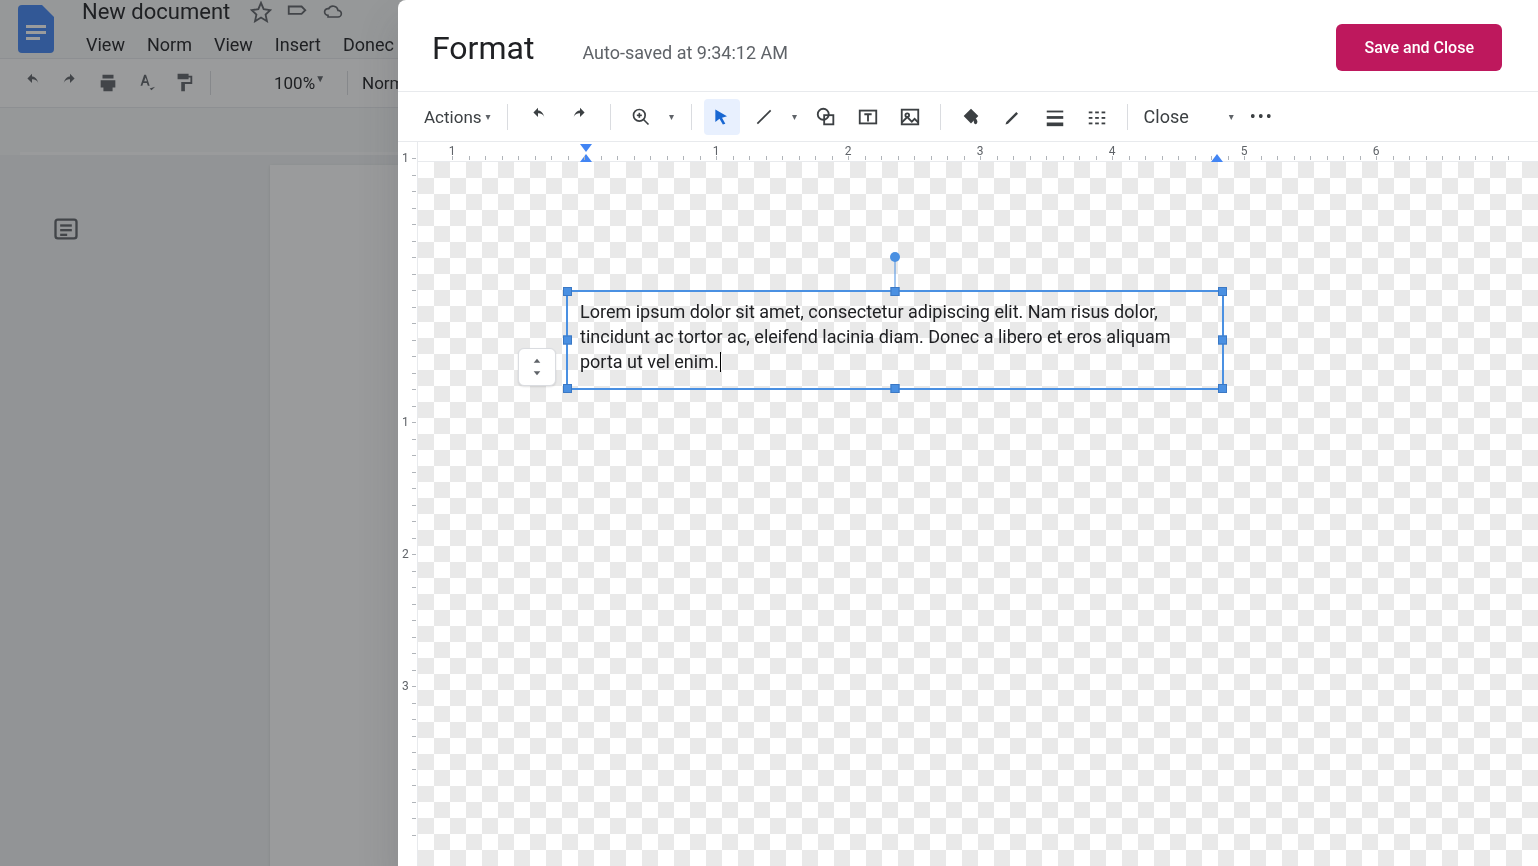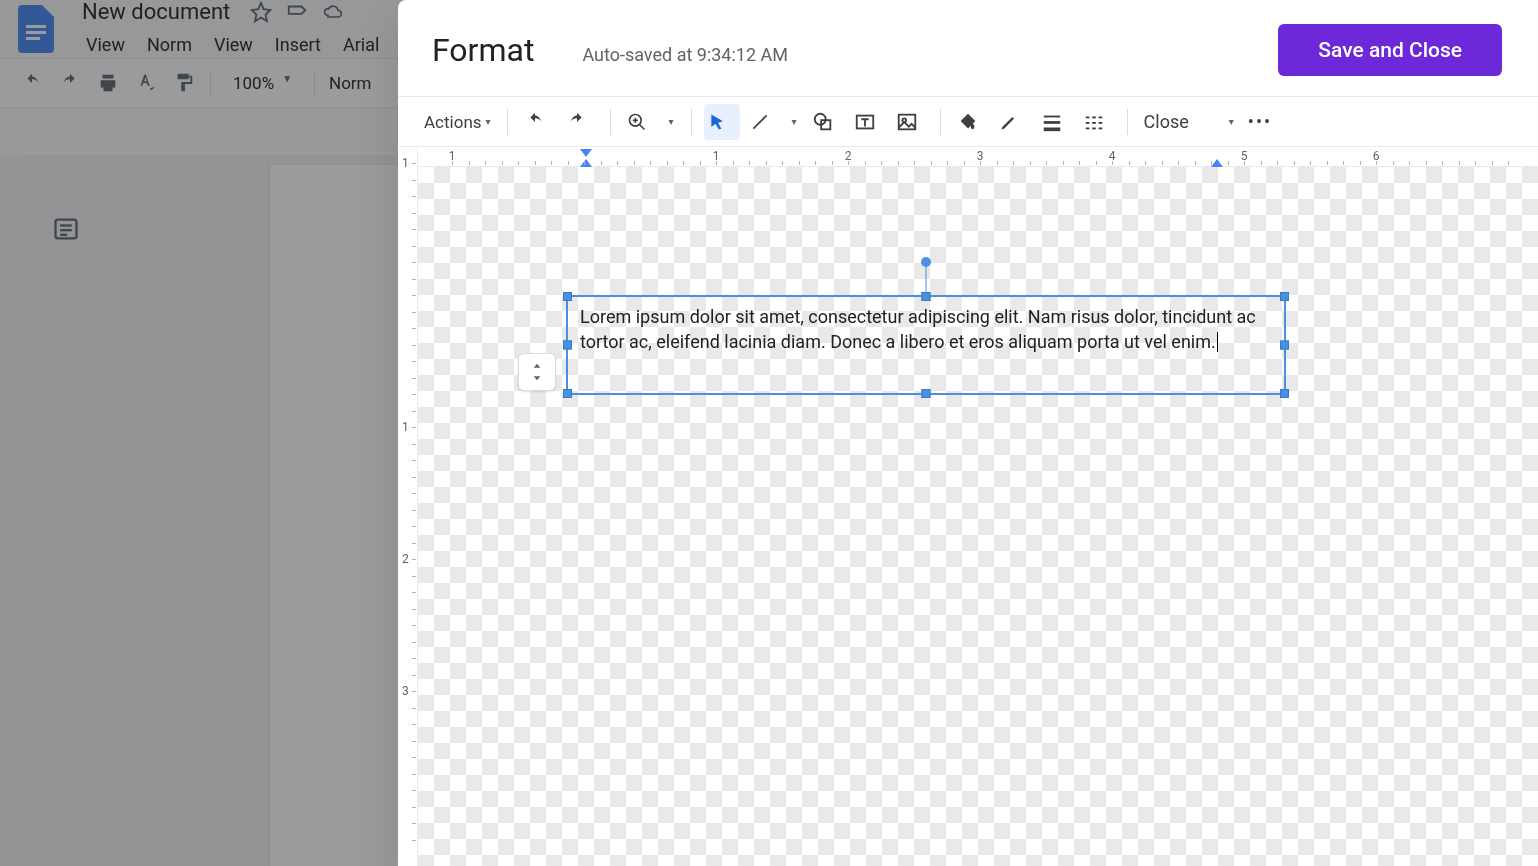--- a/index.html
+++ b/index.html
@@ -12,42 +12,42 @@
 .docs-logo svg { width: 36px; height: 48px; }
 .doc-title-area { display: flex; flex-direction: column; }
 .doc-title-row { display: flex; align-items: center; gap: 14px; }
 .doc-title { font-size: 22px; color: #202124; padding: 2px 6px; }
 .title-ic { width: 22px; height: 22px; color: #5f6368; display:flex; align-items:center; justify-content:center; }
 .menubar { display: flex; gap: 2px; margin-top: 2px; padding-left: 0; }
 .menu-item { font-size: 18px; color: #202124; padding: 6px 10px; cursor: pointer; }
 .docs-toolbar { height: 50px; border-top: 1px solid #e8eaed; border-bottom: 1px solid #e8eaed; display: flex; align-items: center; padding: 0 20px; gap: 14px; margin-top: 8px; background:#fff;}
 .tb-ic { width: 24px; height: 24px; color: #5f6368; display:flex; align-items:center; justify-content:center; }
 .tb-sep { width: 1px; height: 24px; background: #dadce0; }
-.zoom-box { display:flex; align-items:flex-start; gap:8px; font-size:17px; color:#202124; padding:0 8px;}
+.zoom-box { display:flex; align-items:flex-start; font-size:17px; color:#202124; padding:0 8px;margin-left:41px;}
 .style-box { font-size:17px; color:#202124; }
 .doc-surface { position:absolute; top:155px; left:0; right:0; bottom:0; background:#f1f3f4; }
 .doc-page { position:absolute; left:270px; top:10px; width:1000px; height:1200px; background:#fff; box-shadow:0 1px 3px rgba(60,64,67,.15); }
 .outline-btn { position:absolute; top:215px; left:52px; width:30px; height:30px; color:#5f6368; }
 .vruler-bg { position:absolute; left:0; top:155px; width:20px; bottom:0; background:#fff; border-right:1px solid #e8eaed; }
 .vruler-bg .tick { position:absolute; left:4px; font-size:12px; color:#80868b; }
 .hruler-bg { position:absolute; left:20px; right:0; top:152px; height:18px; background:#fff; border-bottom:1px solid #e8eaed;}
 .right-collapse { position:absolute; right:8px; top:112px; width:24px; height:24px; color:#5f6368;}
 
 
 .scrim { position:absolute; inset:0; background:rgba(32,33,36,.45); }
 
 
 .dialog { position:absolute; left:398px; top:0; right:0; bottom:0; background:#fff; border-radius:8px 0 0 0; box-shadow:0 24px 38px 3px rgba(60,64,67,.16); display:flex; flex-direction:column; overflow:hidden;}
 .dlg-header { display:flex; align-items:center; justify-content:space-between; padding:24px 36px 20px 34px; border-bottom:1px solid #e8eaed;}
 .dlg-left { display:flex; align-items:baseline; gap:48px;}
 .dlg-title { font-size:32px; color:#202124; font-weight:400;}
 .dlg-status { font-size:18px; color:#5f6368;}
-.save-btn { background:#6d28d9; color:#fff; border:none; border-radius:6px; padding:14px 40px; font-size:21px; font-weight:500; cursor:pointer;}
+.save-btn { background:#be185d; color:#fff; border:none; border-radius:6px; padding:14px 28px; font-size:16px; font-weight:500; cursor:pointer;}
 .dlg-toolbar { height:50px; display:flex; align-items:center; padding:0 22px; gap:6px; border-bottom:1px solid #e8eaed;}
-.dlg-toolbar .btn { height:36px; min-width:36px; display:flex; align-items:center; justify-content:space-between; border-radius:4px; color:#3c4043; cursor:pointer; padding:0 4px;}
+.dlg-toolbar .btn { height:36px; min-width:36px; display:flex; align-items:center; justify-content:center; border-radius:4px; color:#3c4043; cursor:pointer; padding:0 4px;}
 .dlg-toolbar .btn.active { background:#e8f0fe; color:#1967d2;}
 .dlg-toolbar .sep { width:1px; height:26px; background:#dadce0; margin:0 6px;}
 .actions-btn { font-size:17px; color:#3c4043; display:flex; align-items:center; gap:4px; padding:0 6px;}
 .caret { font-size:10px; color:#5f6368;}
 .font-box { font-size:18px; color:#202124; display:flex; align-items:center; gap:40px; padding:0 8px;}
 .more-dots { letter-spacing:2px; font-size:18px;}
 
 
 .canvas-wrap { position:relative; flex:1; }
 .h-ruler { position:absolute; left:20px; right:0; top:0; height:20px; background:#fff; border-bottom:1px solid #e8eaed; font-size:12px; color:#5f6368;}
@@ -61,21 +61,21 @@
 .v-ruler .minor { position:absolute; left:14px; height:1px; width:4px; background:#b0b4b9;}
 .canvas { position:absolute; left:20px; top:20px; right:0; bottom:0;
   background-color:#fff;
   background-image:
     linear-gradient(45deg,#e9e9e9 25%,transparent 25%),
     linear-gradient(-45deg,#e9e9e9 25%,transparent 25%),
     linear-gradient(45deg,transparent 75%,#e9e9e9 75%),
     linear-gradient(-45deg,transparent 75%,#e9e9e9 75%);
   background-size:32px 32px;
   background-position:0 0,0 16px,16px -16px,-16px 0; }
-.textbox { position:absolute; left:148px; top:128px; width:720px; height:100px; border:2px solid #4a90e2;}
+.textbox { position:absolute; left:148px; top:128px; width:658px; height:100px; border:2px solid #4a90e2;}
 .textbox .content { padding:8px 12px; font-family:Arial,sans-serif; font-size:18px; color:#202124; line-height:1.32;}
 .handle { position:absolute; width:9px; height:9px; background:#4a90e2; border:1px solid #3b78c4;}
 .h-tl{top:-5px;left:-5px}.h-tm{top:-5px;left:50%;transform:translateX(-50%)}.h-tr{top:-5px;right:-5px}
 .h-ml{top:50%;left:-5px;transform:translateY(-50%)}.h-mr{top:50%;right:-5px;transform:translateY(-50%)}
 .h-bl{bottom:-5px;left:-5px}.h-bm{bottom:-5px;left:50%;transform:translateX(-50%)}.h-br{bottom:-5px;right:-5px}
 .rot-line{position:absolute;left:50%;top:-35px;width:1px;height:30px;background:#4a90e2;transform:translateX(-50%)}
 .rot-handle{position:absolute;left:50%;top:-40px;width:10px;height:10px;border-radius:50%;background:#4a90e2;transform:translateX(-50%)}
 .cursor{display:inline-block;width:1px;height:20px;background:#000;vertical-align:text-bottom;margin-left:1px}
 .resize-widget { position:absolute; left:100px; top:186px; width:38px; height:38px; background:#fff; border:1px solid #dadce0; border-radius:6px; display:flex; align-items:center; justify-content:center; color:#5f6368; box-shadow:0 1px 2px rgba(0,0,0,.12);}
 svg { display:block; }
@@ -110,21 +110,21 @@
             <svg width="20" height="20" viewBox="0 0 24 24" fill="none" stroke="#5f6368" stroke-width="2">
               <path d="M6 16a4 4 0 1 1 .8-7.9A6 6 0 0 1 18 10a4 4 0 0 1 0 8H6z"></path>
             </svg>
           </span>
       </div>
       <div class="menubar">
         <span class="menu-item">View</span>
         <span class="menu-item">Norm</span>
         <span class="menu-item">View</span>
         <span class="menu-item">Insert</span>
-        <span class="menu-item">Arial</span>
+        <span class="menu-item">Donec</span>
       </div>
     </div>
   </div>
 
   <div class="docs-toolbar">
     <span class="tb-ic">
         <svg width="22" height="22" viewBox="0 0 24 24" fill="#5f6368">
           <path d="M12 5V2L7 7l5 5V8c3 0 6 1 7 5-1-6-5-8-7-8z"></path>
         </svg>
       </span>

